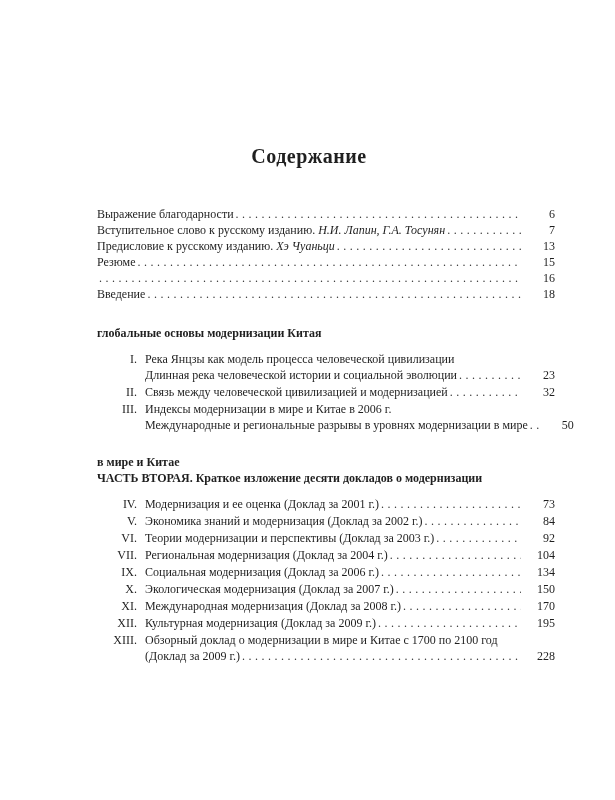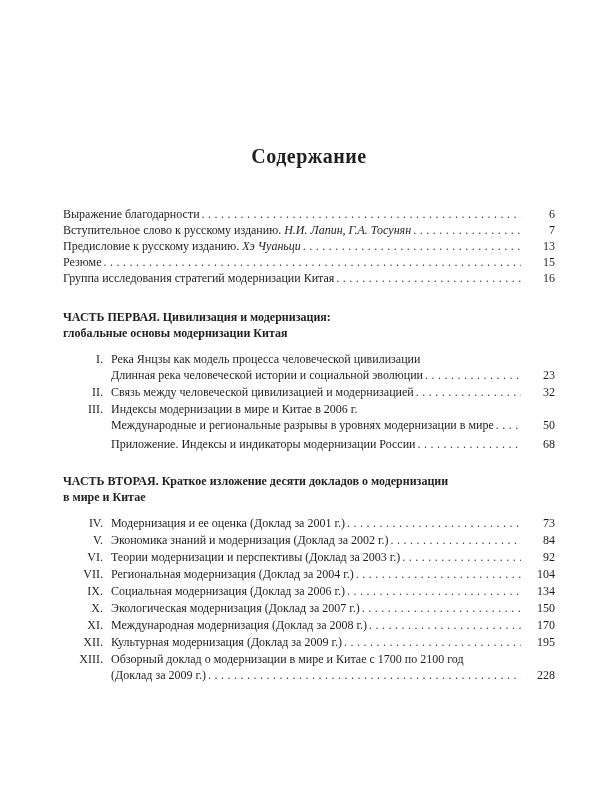--- a/index.html
+++ b/index.html
@@ -23,20 +23,21 @@
   .doc-title {
     text-align: center;
     font-size: 20px;
     font-weight: bold;
     line-height: 24px;
     letter-spacing: 0.5px;
     margin: 0 0 38px 0;
   }
   .toc {
     font-size: 12px;
+    margin-left: 34px;
   }
   .toc-row {
     display: flex;
     align-items: baseline;
     line-height: 16px;
   }
   .toc-text { white-space: nowrap; flex: 0 0 auto; }
   .toc-text i { }
   .leader {
     flex: 1 1 10px;
@@ -106,29 +107,32 @@
           <span class="toc-text"><span>Предисловие к русскому изданию.</span> <i>Хэ Чуаньци</i></span>
           <span class="leader"></span>
           <span class="page-num">13</span>
         </div>
         <div class="toc-row">
           <span class="toc-text"><span>Резюме</span></span>
           <span class="leader"></span>
           <span class="page-num">15</span>
         </div>
         <div class="toc-row">
-          <span class="toc-text"><span>Группа исследования стратегий модернизации Китая</span></span>
           <span class="leader"></span>
           <span class="page-num">16</span>
+        </div>
+        <div class="toc-row">
+          <span class="toc-text"><span>Введение</span></span>
+          <span class="leader"></span>
+          <span class="page-num">18</span>
         </div>
       </div>
     <div>
         <section class="toc-part">
           <div class="part-heading">
-            <div>ЧАСТЬ ПЕРВАЯ. Цивилизация и модернизация:</div>
             <div>глобальные основы модернизации Китая</div>
           </div>
           <div class="part-items">
             <div class="toc-item">
               <span class="num-col">I.</span>
               <div class="item-body">
                 <div class="item-line">Река Янцзы как модель процесса человеческой цивилизации</div>
                 <div class="toc-row">
                   <span class="toc-text">Длинная река человеческой истории и социальной эволюции</span>
                   <span class="leader"></span>
@@ -147,39 +151,29 @@
               </div>
             </div>
             <div class="toc-item">
               <span class="num-col">III.</span>
               <div class="item-body">
                 <div class="item-line">Индексы модернизации в мире и Китае в 2006 г.</div>
                 <div class="toc-row">
                   <span class="toc-text">Международные и региональные разрывы в уровнях модернизации в мире</span>
                   <span class="leader"></span>
                   <span class="page-num">50</span>
-                </div>
-              </div>
-            </div>
-            <div class="toc-item no-num">
-              <span class="num-col"></span>
-              <div class="item-body">
-                <div class="toc-row">
-                  <span class="toc-text">Приложение. Индексы и индикаторы модернизации России</span>
-                  <span class="leader"></span>
-                  <span class="page-num">68</span>
                 </div>
               </div>
             </div>
           </div>
         </section>
         <section class="toc-part">
           <div class="part-heading">
+            <div>в мире и Китае</div>
             <div>ЧАСТЬ ВТОРАЯ. Краткое изложение десяти докладов о модернизации</div>
-            <div>в мире и Китае</div>
           </div>
           <div class="part-items">
             <div class="toc-item">
               <span class="num-col">IV.</span>
               <div class="item-body">
                 <div class="toc-row">
                   <span class="toc-text">Модернизация и ее оценка (Доклад за 2001 г.)</span>
                   <span class="leader"></span>
                   <span class="page-num">73</span>
                 </div>

